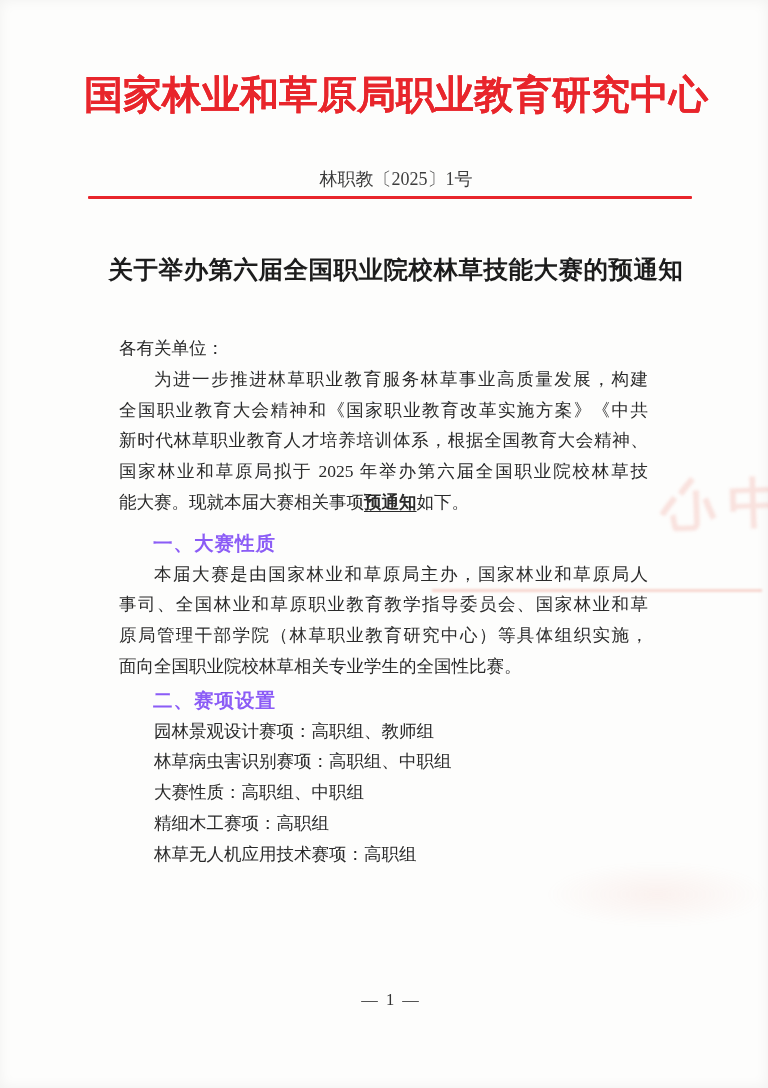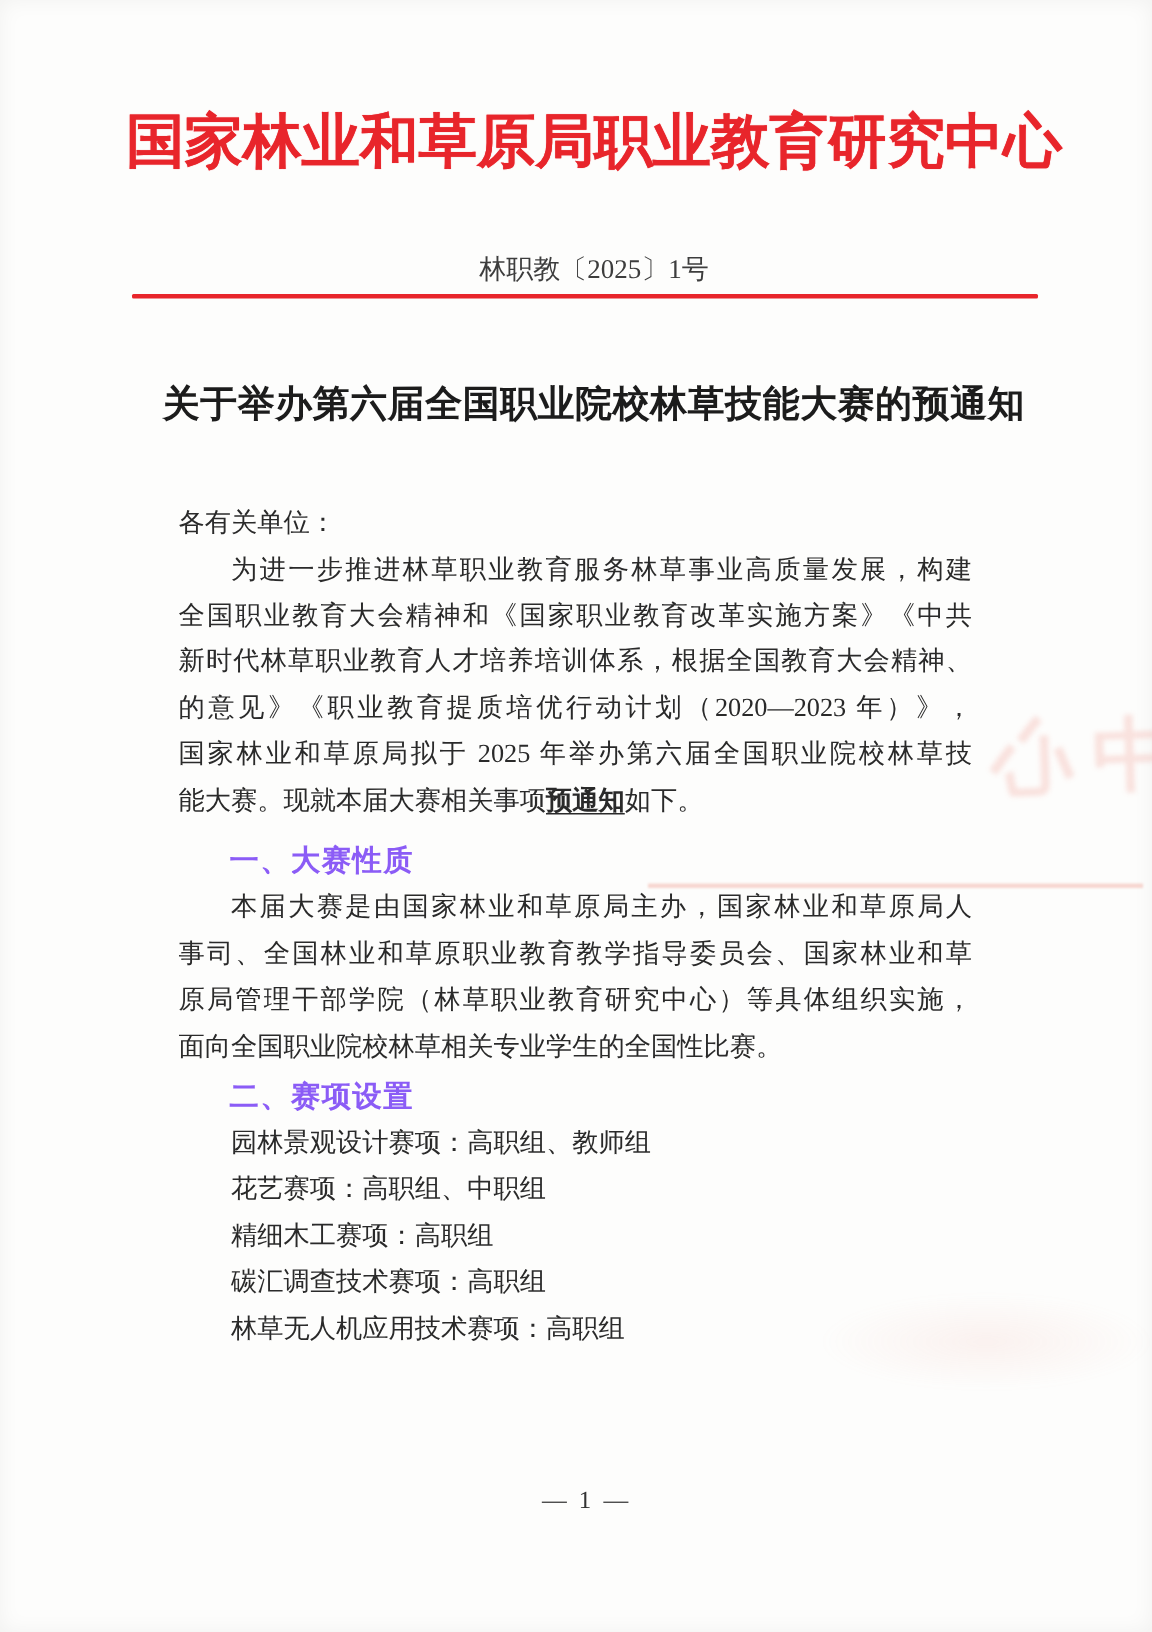--- a/index.html
+++ b/index.html
@@ -127,36 +127,35 @@
 
   <div class="doc-title">关于举办第六届全国职业院校林草技能大赛的预通知</div>
 
   <div class="body-block">
 
     <div class="line">各有关单位：</div>
 
     <div class="line stretch indent">为进一步推进林草职业教育服务林草事业高质量发展，构建</div>
     <div class="line stretch">全国职业教育大会精神和《国家职业教育改革实施方案》《中共</div>
     <div class="line stretch">新时代林草职业教育人才培养培训体系，根据全国教育大会精神、</div>
-    <div class="line stretch">的意见》《职业教育提质培优行动计划（2020—2023 年）》，</div>
     <div class="line stretch">国家林业和草原局拟于 2025 年举办第六届全国职业院校林草技</div>
 
     <div class="line"><span>能大赛。现就本届大赛相关事项</span><span class="emph">预通知</span><span>如下。</span></div>
 
     <div class="line sec-heading h1">一、大赛性质</div>
     <div class="line stretch indent">本届大赛是由国家林业和草原局主办，国家林业和草原局人</div>
     <div class="line stretch">事司、全国林业和草原职业教育教学指导委员会、国家林业和草</div>
     <div class="line stretch">原局管理干部学院（林草职业教育研究中心）等具体组织实施，</div>
     <div class="line">面向全国职业院校林草相关专业学生的全国性比赛。</div>
 
     <div class="line sec-heading h2">二、赛项设置</div>
     <div class="line indent">园林景观设计赛项：高职组、教师组</div>
-    <div class="line indent">花艺赛项：高职组、中职组</div>
+    <div class="line indent">林草病虫害识别赛项：高职组、中职组</div>
+    <div class="line indent">大赛性质：高职组、中职组</div>
     <div class="line indent">精细木工赛项：高职组</div>
-    <div class="line indent">碳汇调查技术赛项：高职组</div>
     <div class="line indent">林草无人机应用技术赛项：高职组</div>
 
   </div>
 
   <div class="page-footer">— 1 —</div>
 
   <div class="bleed-text">中心</div>
   <div class="bleed-streak"></div>
   <div class="bleed-smudge"></div>
 

